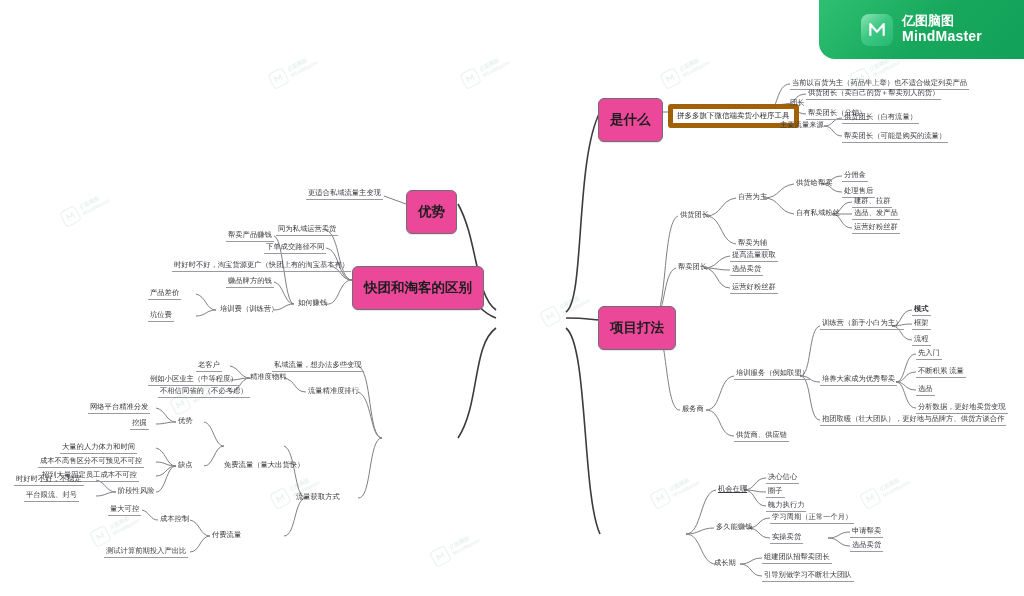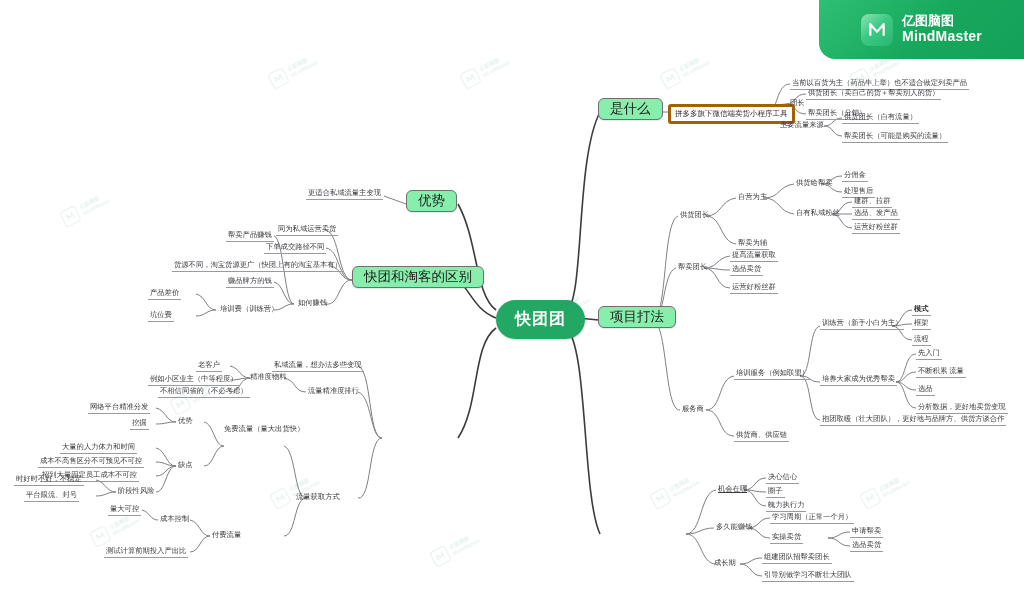--- a/index.html
+++ b/index.html
@@ -16,26 +16,26 @@
 
   
   .node{position:absolute;white-space:nowrap;}
 
   .root{
     background:#22a863;color:#ffffff;border-radius:22px;
     font-size:16px;font-weight:bold;letter-spacing:1px;
     padding:9px 19px;box-shadow:0 1px 2px rgba(0,0,0,.18);
   }
   .lvl1{
-    background:#86efac;border:1.4px solid #6e6e75;border-radius:6px;
-    font-size:13.5px;font-weight:normal;color:#1d1d1f;
-    padding:1px 11px;box-shadow:0 1px 1px rgba(0,0,0,.10);
+    background:#ec4899;border:1.4px solid #6e6e75;border-radius:6px;
+    font-size:13.5px;font-weight:bold;color:#1d1d1f;
+    padding:12px 11px;box-shadow:0 1px 1px rgba(0,0,0,.10);
   }
   .lvl2{
-    background:#ffffff;border:3px solid #a16207;border-radius:3px;
+    background:#ffffff;border:5px solid #a16207;border-radius:3px;
     font-size:7.5px;color:#2b2b2b;padding:2px 4px;
   }
   .leaf{
     font-size:7.3px;color:#3a3a3e;
     border-bottom:1px solid #9a9aa0;padding:0 2px 1px 2px;line-height:10px;
   }
   .leaf.nb{border-bottom:none;}
 
   
   #brand{
@@ -174,21 +174,20 @@
     <path d="M176,466 C166,466 166,476 156,476"></path>
     <path d="M176,466 C166,466 166,492 156,492"></path>
     <path d="M116,492 C106,492 106,482 96,480"></path>
     <path d="M116,492 C106,492 106,496 96,496"></path>
 
     <path d="M210,536 C200,536 200,522 190,520"></path>
     <path d="M210,536 C200,536 200,552 190,552"></path>
     <path d="M158,520 C150,520 150,512 142,510"></path>
   </svg>
 
-  <div class="node root" style="left:496px;top:300px;">快团团</div>
 
   <div class="node lvl1" style="left:598px;top:98px;">是什么</div>
   <div class="node lvl1" style="left:598px;top:306px;">项目打法</div>
   <div class="node lvl1" style="left:406px;top:190px;">优势</div>
   <div class="node lvl1" style="left:352px;top:266px;">快团和淘客的区别</div>
 
   <div class="node lvl2" style="left:668px;top:104px;">拼多多旗下微信端卖货小程序工具</div>
   <div class="node leaf" style="left:790px;top:78px;">当前以百货为主（药品牛上举）也不适合做定列卖产品</div>
   <div class="node leaf nb" style="left:788px;top:98px;">团长</div>
   <div class="node leaf" style="left:806px;top:88px;">供货团长（卖自己的货＋帮卖别人的货）</div>
@@ -239,37 +238,37 @@
   <div class="node leaf" style="left:850px;top:540px;">选品卖货</div>
 
   <div class="node leaf nb" style="left:712px;top:558px;">成长期</div>
   <div class="node leaf" style="left:762px;top:552px;">组建团队招帮卖团长</div>
   <div class="node leaf" style="left:762px;top:570px;">引导别做学习不断壮大团队</div>
 
   <div class="node leaf" style="left:306px;top:188px;">更适合私域流量主变现</div>
 
   <div class="node leaf" style="left:276px;top:224px;">同为私域运营卖货</div>
   <div class="node leaf" style="left:264px;top:242px;">下单成交路径不同</div>
-  <div class="node leaf" style="left:172px;top:260px;">货源不同，淘宝货源更广（快团上有的淘宝基本有）</div>
+  <div class="node leaf" style="left:172px;top:260px;">时好时不好，淘宝货源更广（快团上有的淘宝基本有）</div>
   <div class="node leaf nb" style="left:296px;top:298px;">如何赚钱</div>
   <div class="node leaf" style="left:226px;top:230px;">帮卖产品赚钱</div>
   <div class="node leaf" style="left:226px;top:276px;">赚品牌方的钱</div>
   <div class="node leaf nb" style="left:218px;top:304px;">培训费（训练营）</div>
   <div class="node leaf" style="left:148px;top:288px;">产品差价</div>
   <div class="node leaf" style="left:148px;top:310px;">坑位费</div>
 
   <div class="node leaf" style="left:272px;top:360px;">私域流量，想办法多些变现</div>
   <div class="node leaf nb" style="left:306px;top:386px;">流量精准度排行</div>
   <div class="node leaf nb" style="left:248px;top:372px;">精准度物料</div>
   <div class="node leaf" style="left:196px;top:360px;text-align:center;">老客户</div>
   <div class="node leaf" style="left:148px;top:374px;">例如小区业主（中等程度）</div>
   <div class="node leaf" style="left:158px;top:386px;">不相信同省的（不必考虑）</div>
 
   <div class="node leaf nb" style="left:294px;top:492px;">流量获取方式</div>
-  <div class="node leaf nb" style="left:222px;top:424px;">免费流量（量大出货快）</div>
+  <div class="node leaf nb" style="left:222px;top:460px;">免费流量（量大出货快）</div>
   <div class="node leaf nb" style="left:176px;top:416px;">优势</div>
   <div class="node leaf" style="left:88px;top:402px;">网络平台精准分发</div>
   <div class="node leaf" style="left:130px;top:418px;">挖掘</div>
   <div class="node leaf nb" style="left:176px;top:460px;">缺点</div>
   <div class="node leaf" style="left:60px;top:442px;">大量的人力体力和时间</div>
   <div class="node leaf" style="left:38px;top:456px;">成本不高售区分不可预见不可控</div>
   <div class="node leaf" style="left:40px;top:470px;">招到大量固定员工成本不可控</div>
   <div class="node leaf nb" style="left:116px;top:486px;">阶段性风险</div>
   <div class="node leaf" style="left:14px;top:474px;">时好时不好，不稳定</div>
   <div class="node leaf" style="left:24px;top:490px;">平台限流、封号</div>

